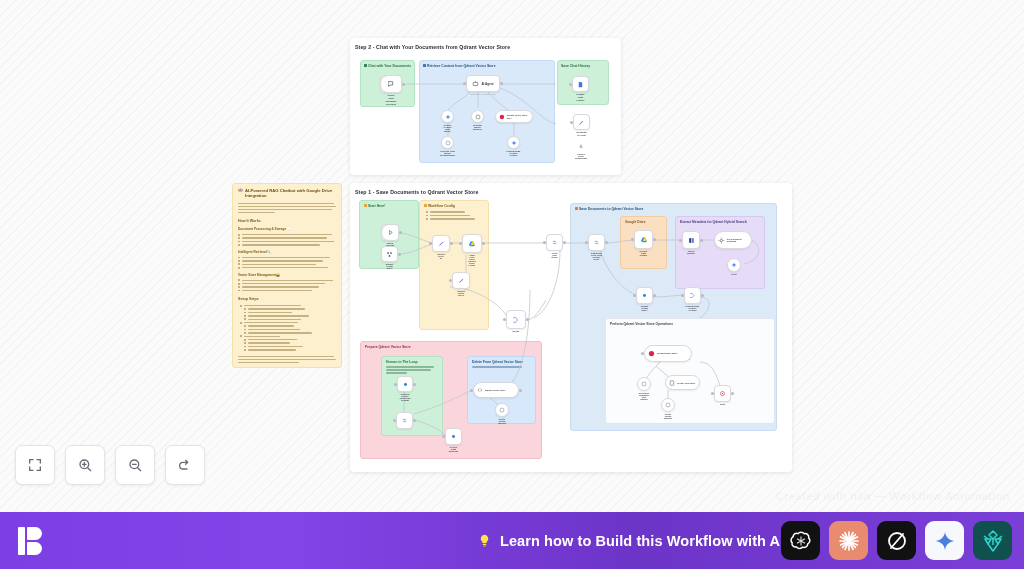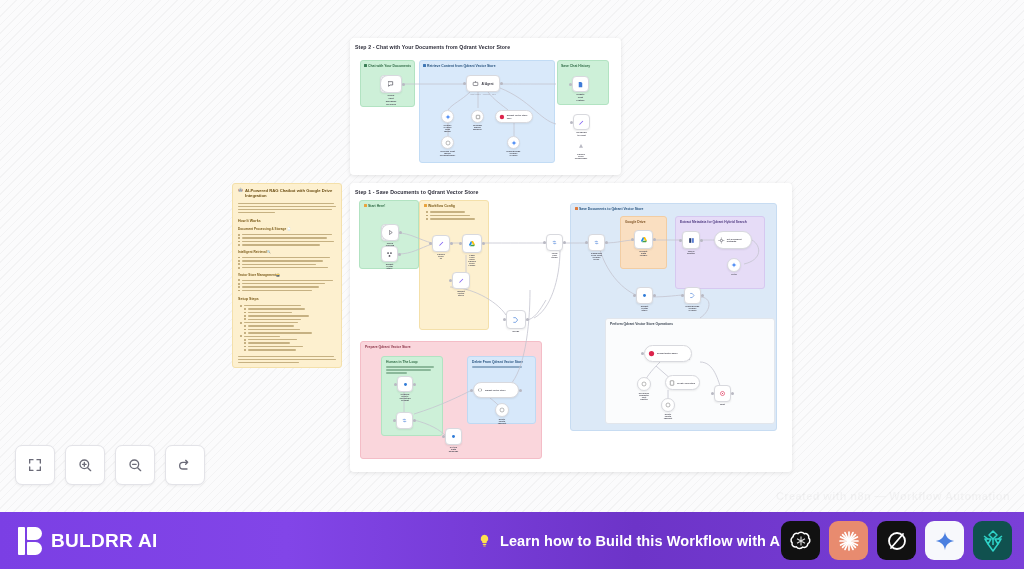--- a/index.html
+++ b/index.html
@@ -661,21 +661,20 @@
 <div id="footer">
 
   <div id="brand">
     <div id="brand-mark">
       <div style="position:absolute;left:0;top:0;width:7px;height:28px;background:#fff;border-radius:1px;"></div>
       <div style="position:absolute;left:9px;top:0;width:15px;height:13px;
                   background:#fff;border-radius:1px 7px 7px 1px;"></div>
       <div style="position:absolute;left:9px;top:15px;width:15px;height:13px;
                   background:#fff;border-radius:1px 7px 7px 1px;"></div>
     </div>
-    <div id="brand-name">BULDRR AI</div>
   </div>
 
   <div id="cta">
     <svg width="15" height="17" viewBox="0 0 24 24">
       <path d="M12 3a6 6 0 00-3.5 10.9V16h7v-2.1A6 6 0 0012 3z" fill="#ffe14d"></path>
       <rect x="9" y="17" width="6" height="2" rx="1" fill="#ffe14d"></rect>
       <rect x="10" y="20" width="4" height="1.6" rx=".8" fill="#f0cf2e"></rect>
     </svg>
     <span id="cta-text">Learn how to Build this Workflow with AI:</span>
   </div>

